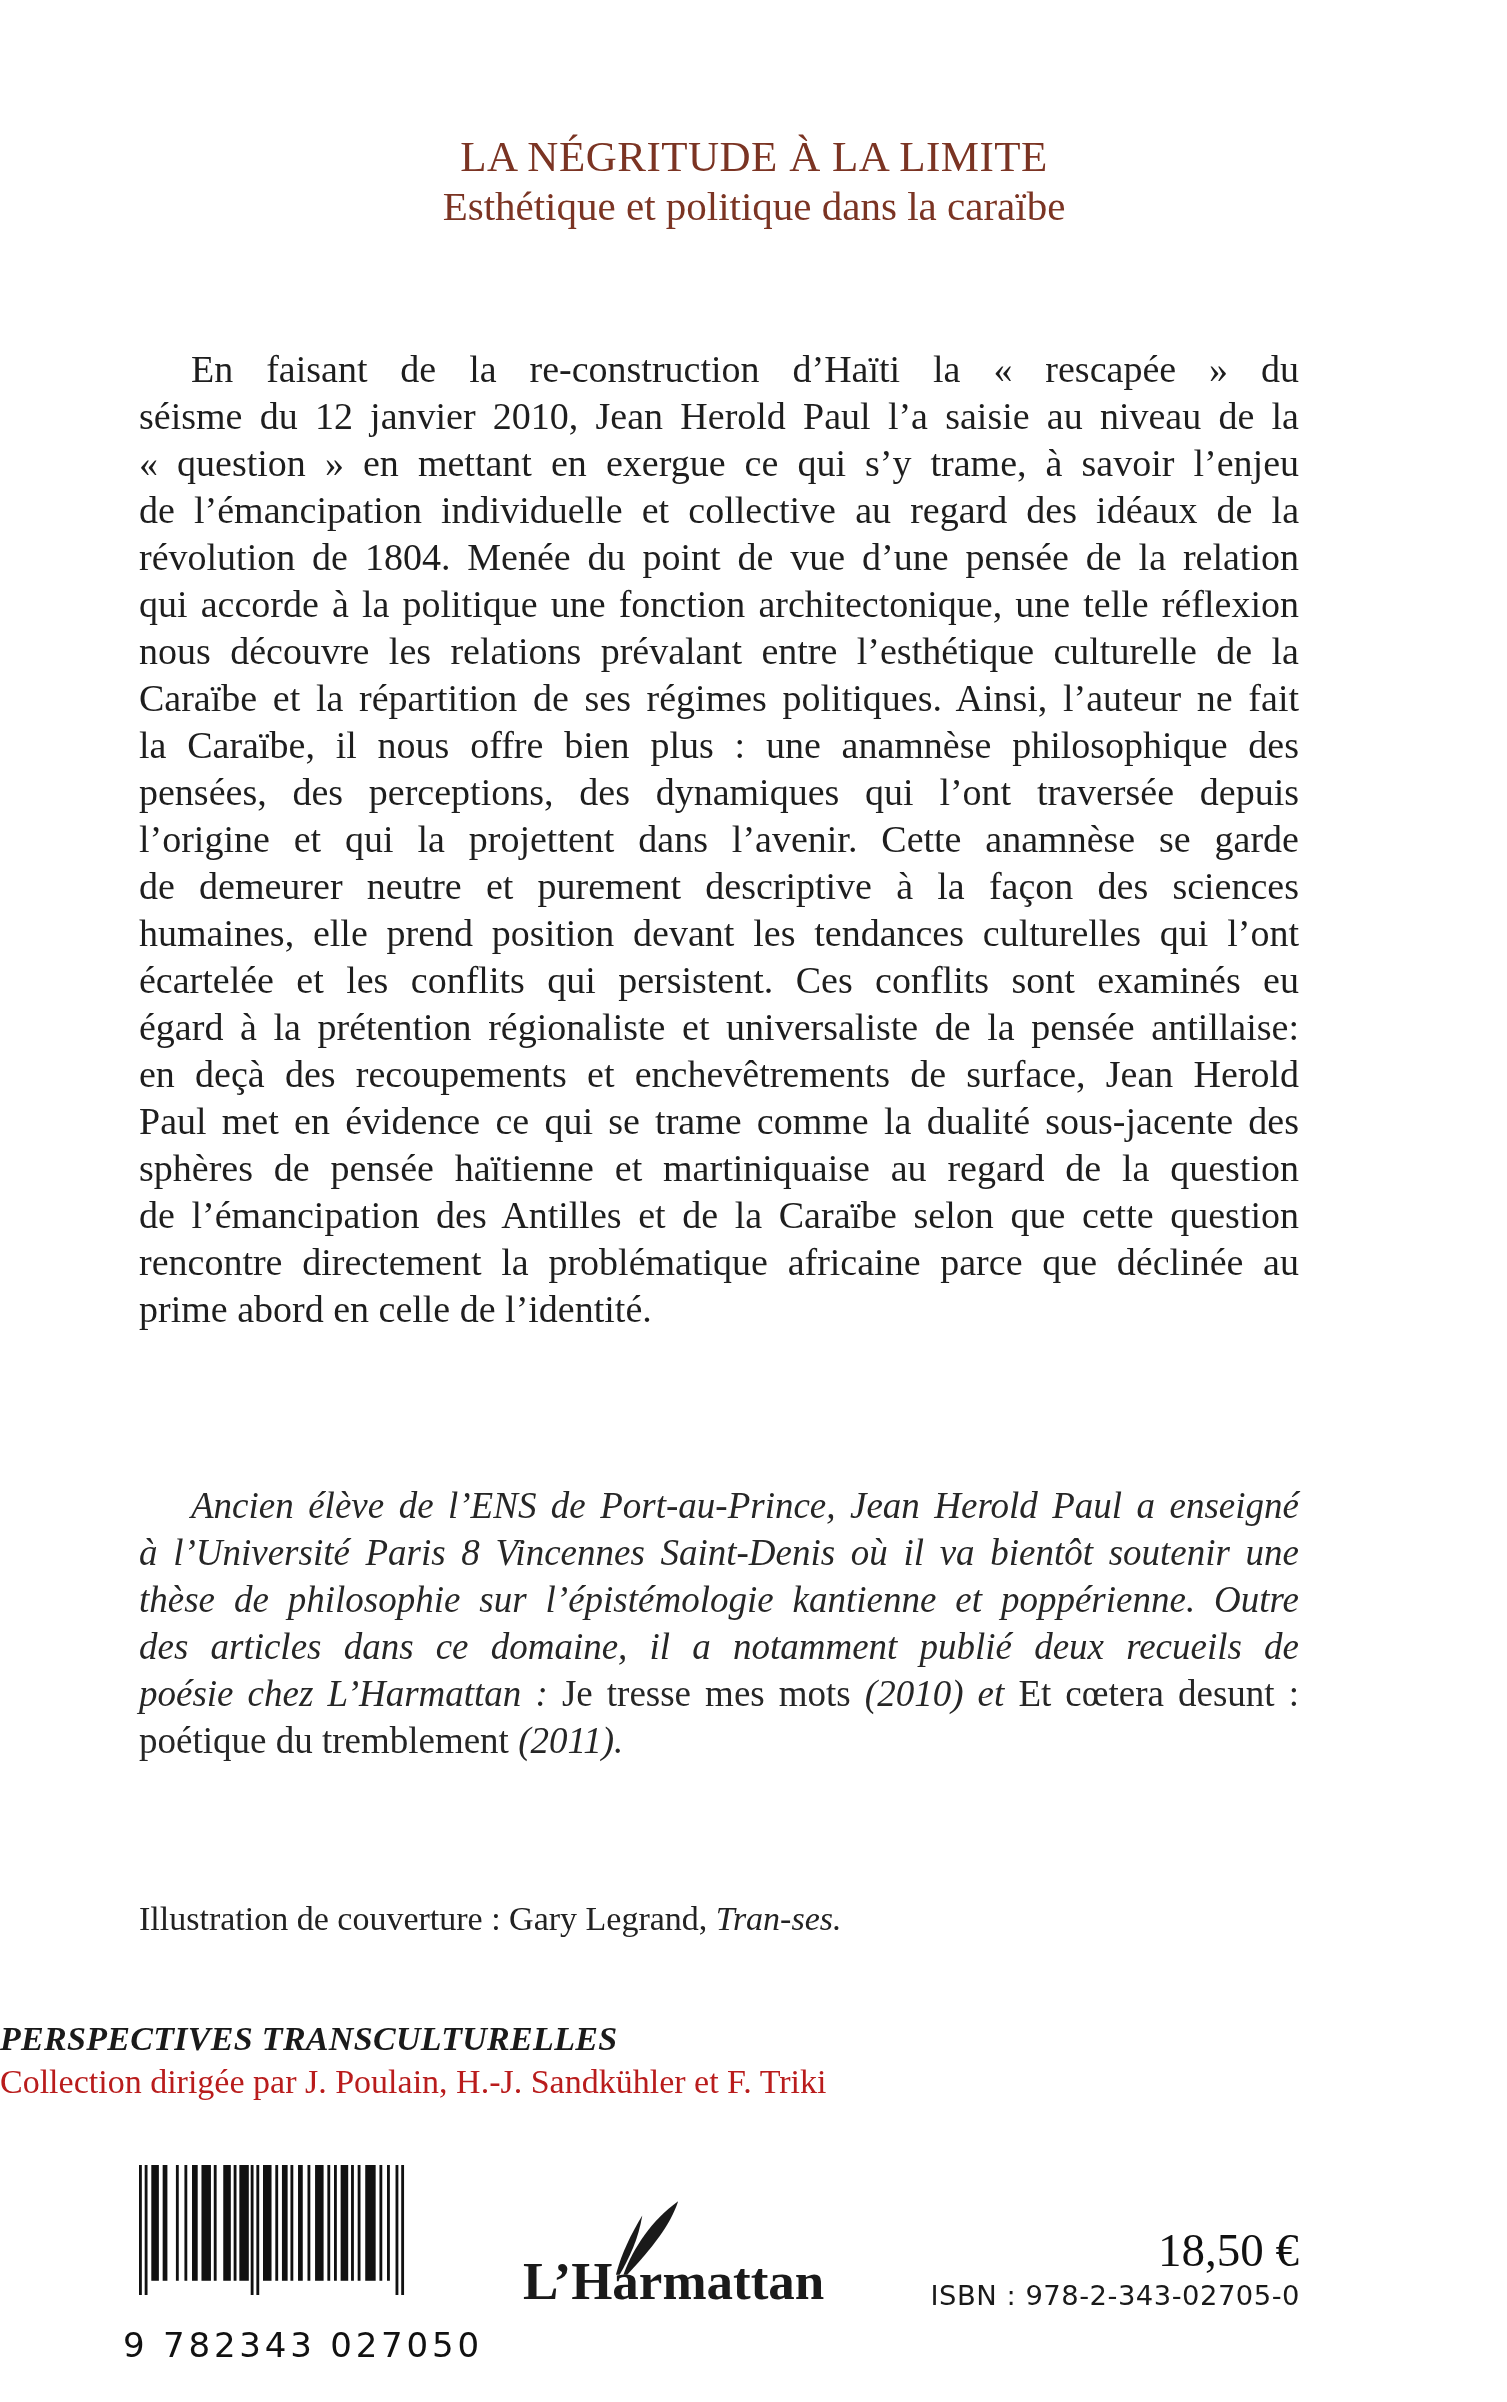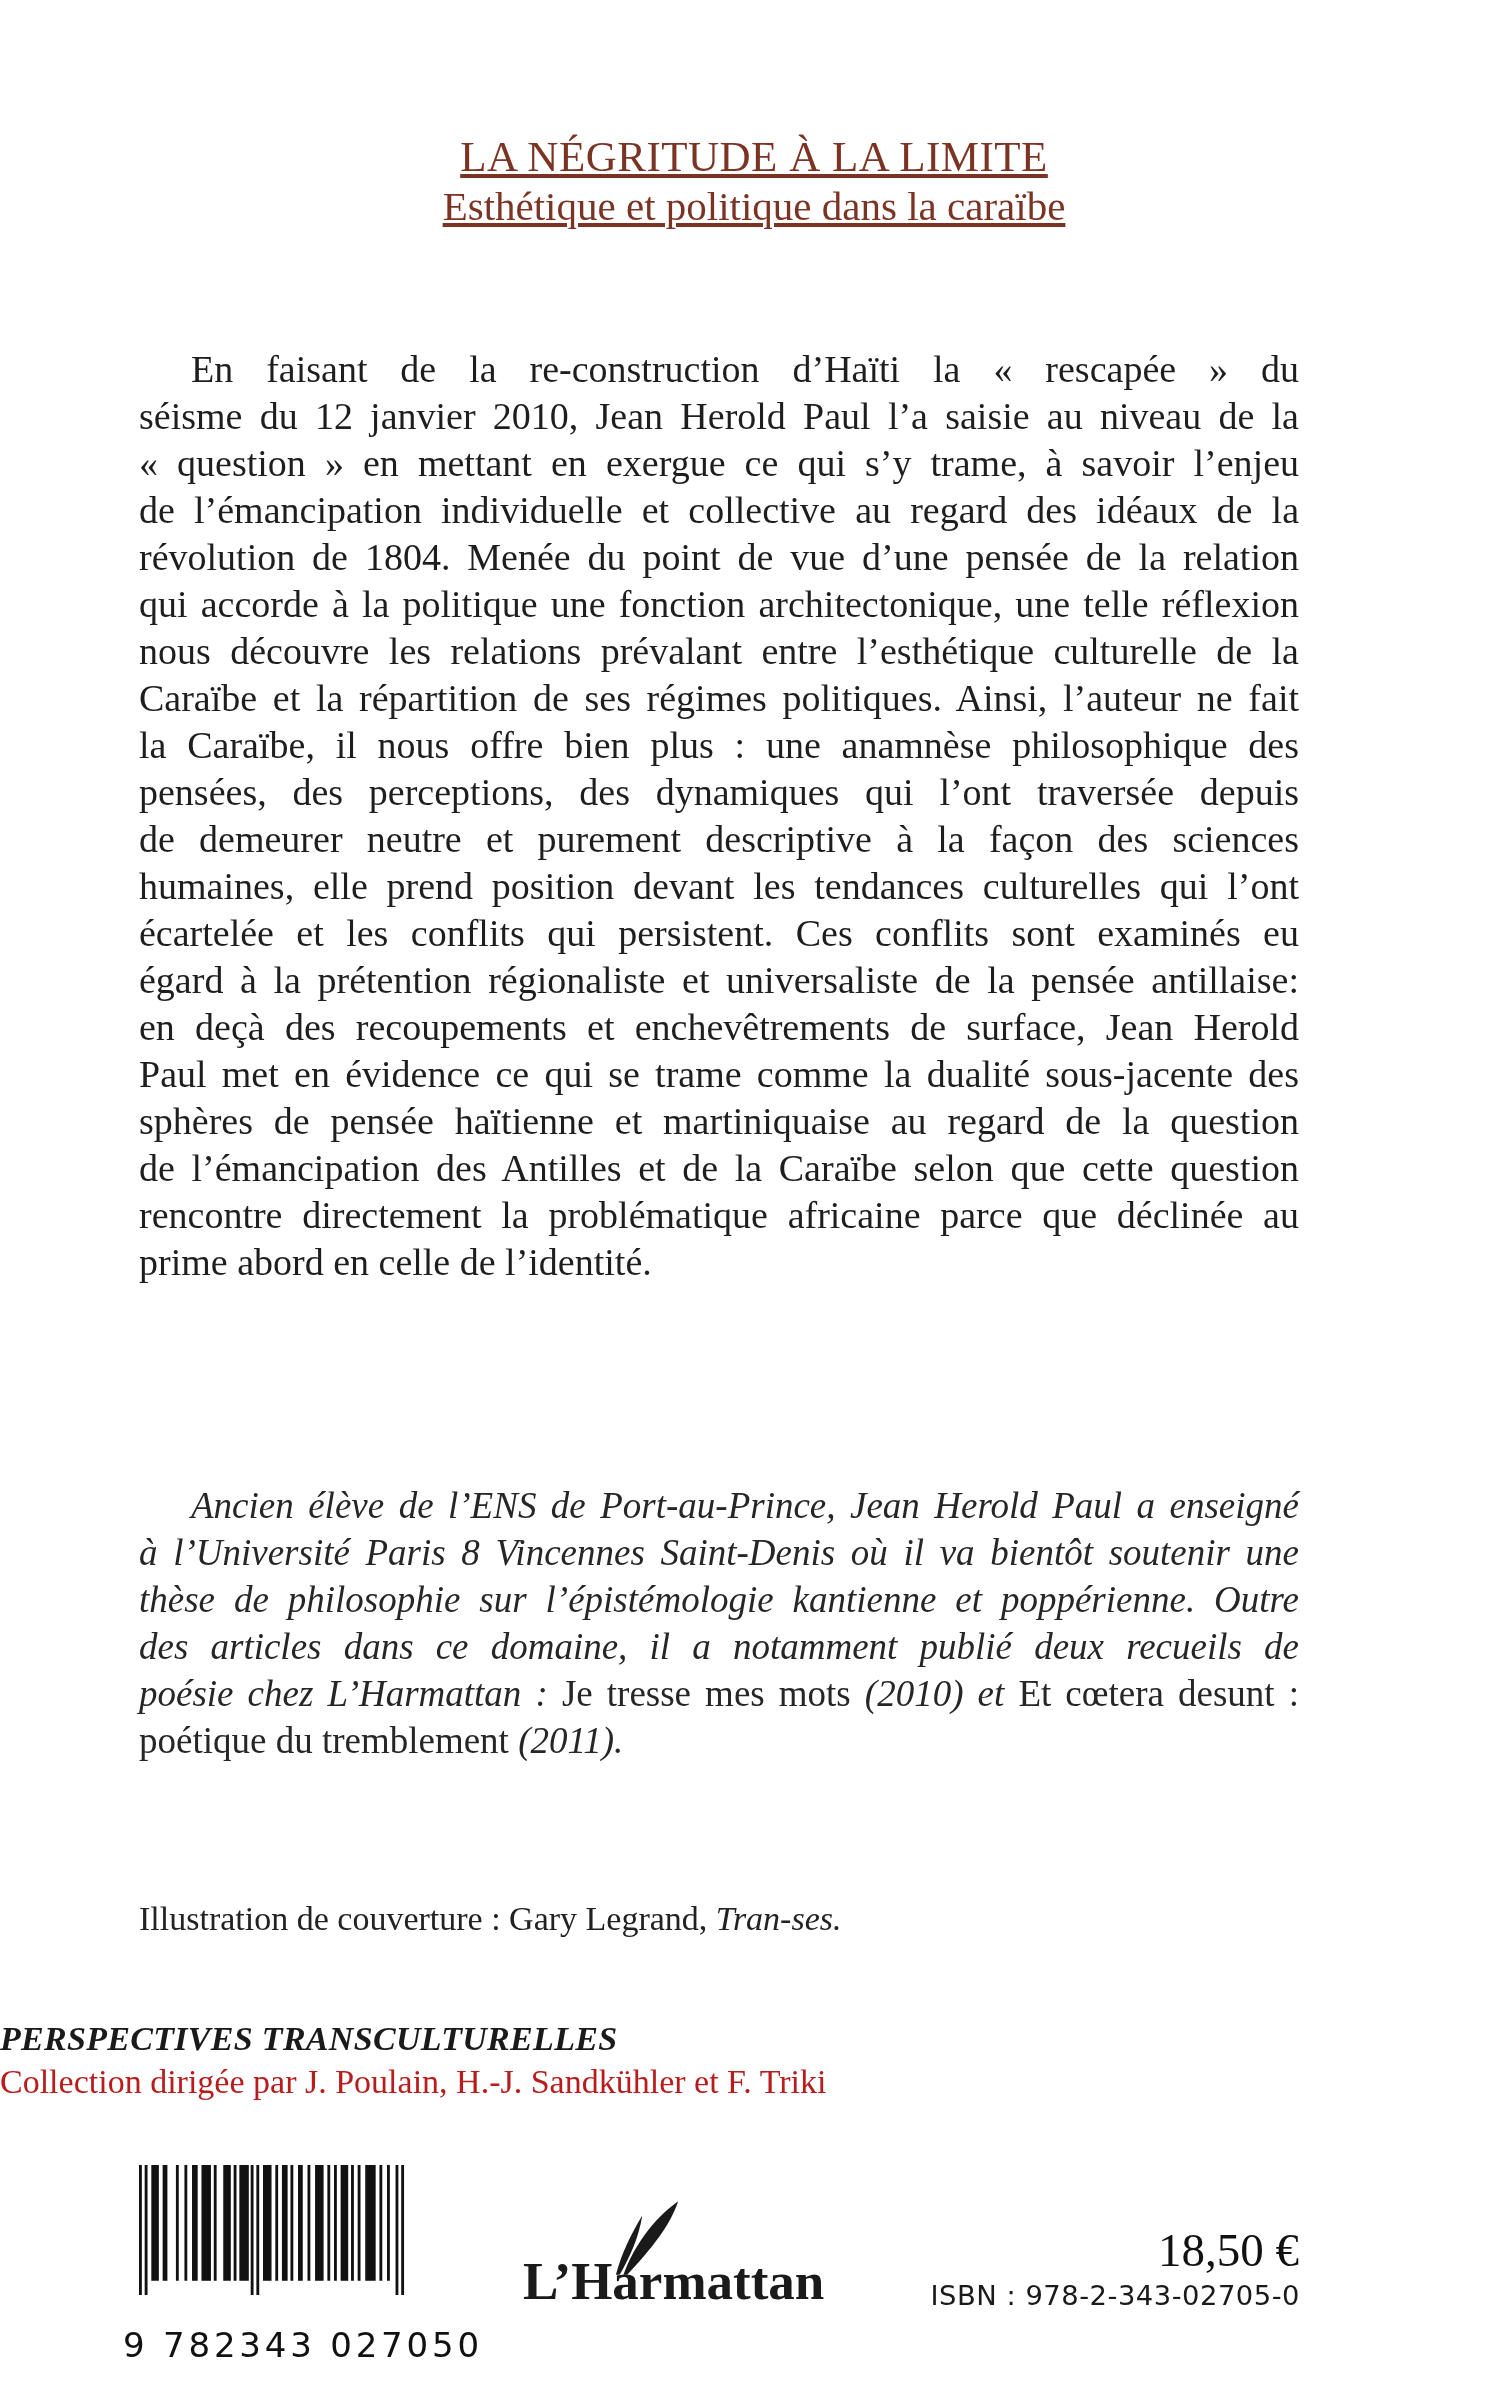--- a/index.html
+++ b/index.html
@@ -1,20 +1,20 @@
 <!DOCTYPE html>
 <html style="font-size:15px"><head>
 <meta charset="utf-8">
 <style>
   html, body { margin: 0; padding: 0; background: #ffffff; }
   body { width: 1508px; height: 2403px; position: relative; overflow: hidden;
          font-family: "Liberation Serif", "DejaVu Serif", serif; color: #1e1e1e; }
   .abs { position: absolute; }
   .title { left: 0; width: 1508px; text-align: center; color: #7b3423;
-           font-family: "Liberation Serif", serif; white-space: nowrap; text-decoration: underline; }
+           font-family: "Liberation Serif", serif; white-space: nowrap; }
   .title1 { top: 132px; font-size: 43px; line-height: 49px; letter-spacing: 0.5px; }
   .title2 { top: 182px; font-size: 41px; line-height: 49px; }
 
   .block { left: 139px; width: 1160px; }
   .line { display: block; height: 47px; line-height: 47px; font-size: 38px;
           text-align: justify; text-align-last: justify; white-space: nowrap; overflow: visible; }
   .line.last { text-align-last: left; }
   .line.indent { padding-left: 52px; }
   .body-block { top: 346px; }
   .bio-block { top: 1482px; }
@@ -52,20 +52,21 @@
     <span class="line indent">En faisant de la re-construction d’Haïti la « rescapée » du</span>
     <span class="line">séisme du 12 janvier 2010, Jean Herold Paul l’a saisie au niveau de la</span>
     <span class="line">« question » en mettant en exergue ce qui s’y trame, à savoir l’enjeu</span>
     <span class="line">de l’émancipation individuelle et collective au regard des idéaux de la</span>
     <span class="line">révolution de 1804. Menée du point de vue d’une pensée de la relation</span>
     <span class="line">qui accorde à la politique une fonction architectonique, une telle réflexion</span>
     <span class="line">nous découvre les relations prévalant entre l’esthétique culturelle de la</span>
     <span class="line">Caraïbe et la répartition de ses régimes politiques. Ainsi, l’auteur ne fait</span>
     <span class="line">la Caraïbe, il nous offre bien plus : une anamnèse philosophique des</span>
     <span class="line">pensées, des perceptions, des dynamiques qui l’ont traversée depuis</span>
+    <span class="line">l’origine et qui la projettent dans l’avenir. Cette anamnèse se garde</span>
     <span class="line">de demeurer neutre et purement descriptive à la façon des sciences</span>
     <span class="line">humaines, elle prend position devant les tendances culturelles qui l’ont</span>
     <span class="line">écartelée et les conflits qui persistent. Ces conflits sont examinés eu</span>
     <span class="line">égard à la prétention régionaliste et universaliste de la pensée antillaise:</span>
     <span class="line">en deçà des recoupements et enchevêtrements de surface, Jean Herold</span>
     <span class="line">Paul met en évidence ce qui se trame comme la dualité sous-jacente des</span>
     <span class="line">sphères de pensée haïtienne et martiniquaise au regard de la question</span>
     <span class="line">de l’émancipation des Antilles et de la Caraïbe selon que cette question</span>
     <span class="line">rencontre directement la problématique africaine parce que déclinée au</span>
     <span class="line last">prime abord en celle de l’identité.</span>

